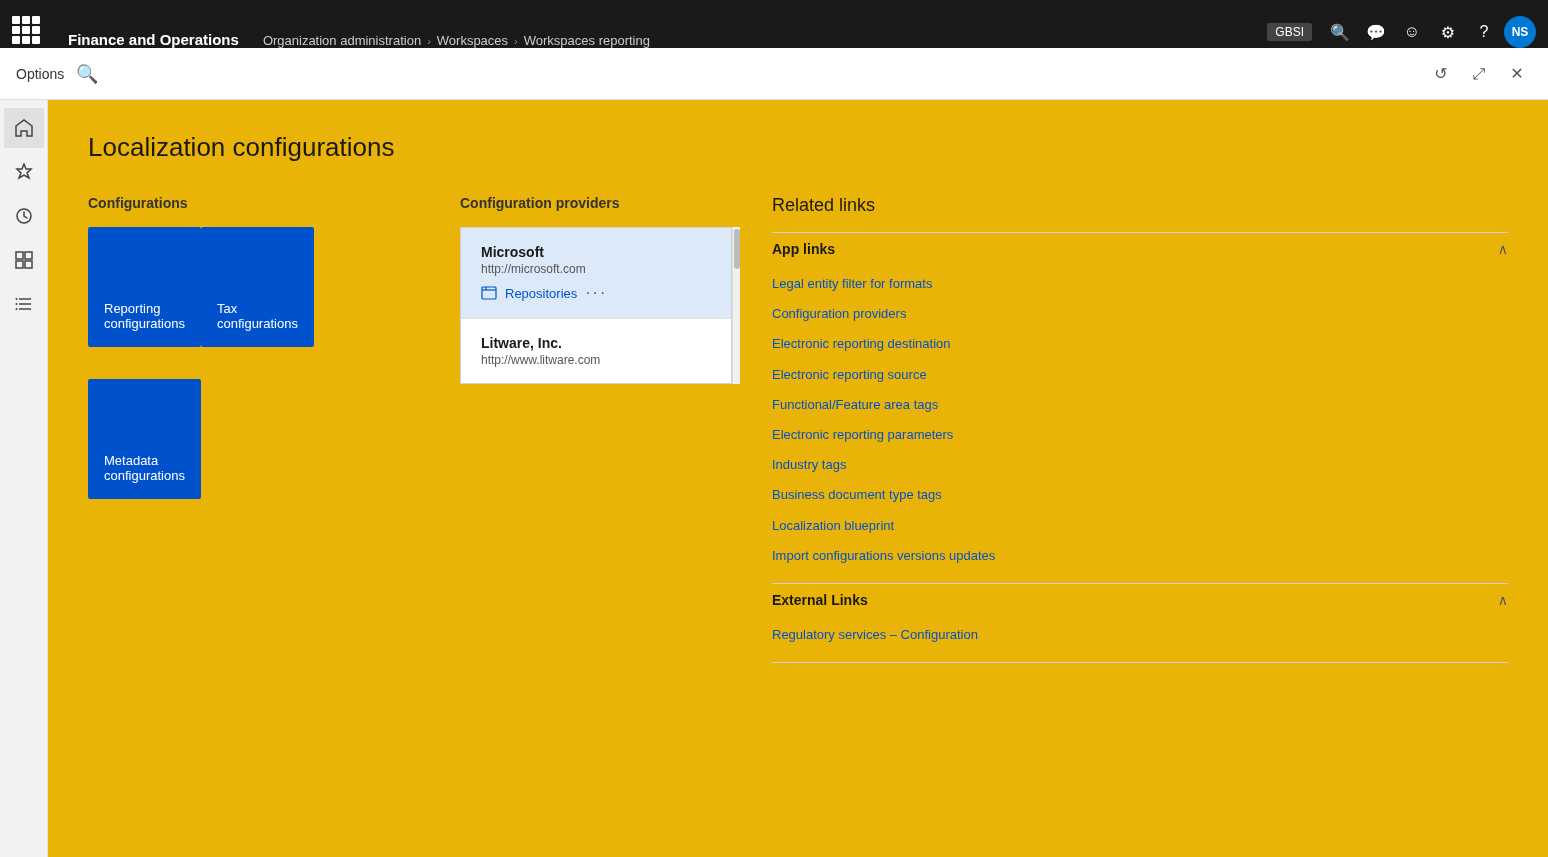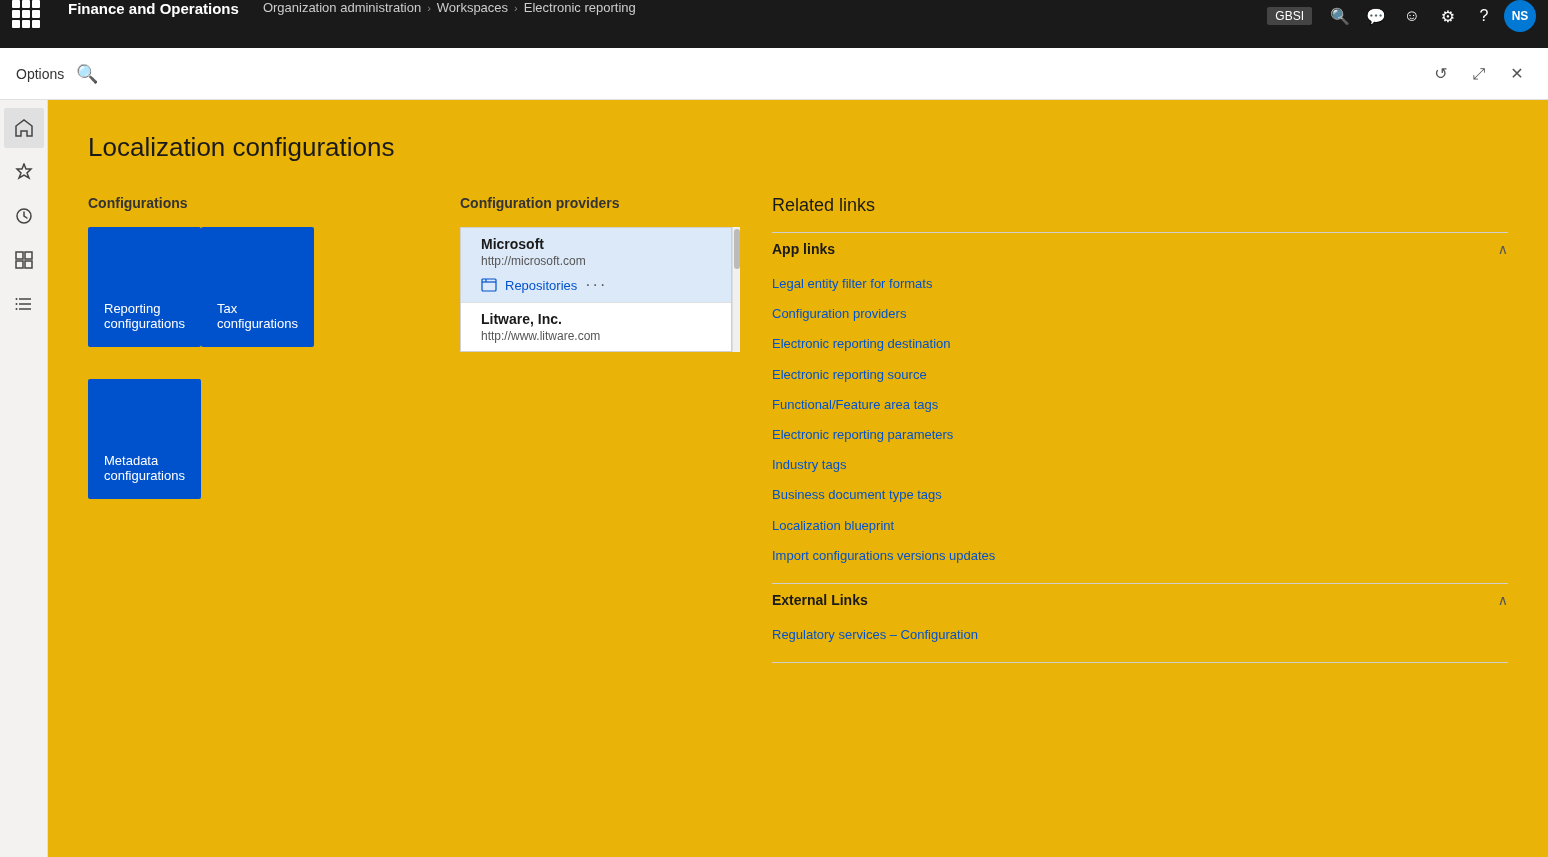--- a/index.html
+++ b/index.html
@@ -3,21 +3,21 @@
   <meta charset="utf-8">
   <style>
     * { box-sizing: border-box; margin: 0; padding: 0; }
     body { font-family: 'Segoe UI', sans-serif; background: #f3f2f1; height: 857px; overflow: hidden; }
 
     
     .top-bar {
       background: #1a1a1a;
       height: 48px;
       display: flex;
-      align-items: flex-start;
+      align-items: flex-end;
       padding: 0 12px;
       gap: 8px;
       color: white;
     }
     .top-bar-grid {
       width: 32px; height: 32px;
       display: grid; grid-template-columns: repeat(3,8px); grid-template-rows: repeat(3,8px);
       gap: 2px; cursor: pointer; flex-shrink: 0;
     }
     .top-bar-grid span { background: white; border-radius: 1px; }
@@ -114,21 +114,21 @@
     }
     .tile.wide { grid-column: 1; }
 
     
     .providers-section { width: 280px; }
     .providers-list {
       border: 1px solid #d0d0d0; background: white;
       overflow: hidden;
     }
     .provider-item {
-      padding: 8px 20px; border-bottom: 1px solid #e0e0e0;
+      padding: 16px 20px; border-bottom: 1px solid #e0e0e0;
       cursor: pointer;
     }
     .provider-item:last-child { border-bottom: none; }
     .provider-item.selected { background: #dce9f8; }
     .provider-name { font-size: 14px; font-weight: 600; color: #1a1a1a; }
     .provider-url { font-size: 12px; color: #555; margin-top: 2px; }
     .provider-actions {
       display: flex; align-items: center; gap: 8px; margin-top: 8px;
     }
     .repo-link { color: #0052cc; font-size: 13px; text-decoration: none; }
@@ -171,21 +171,21 @@
     <span></span>
       <span></span>
       <span></span>
   </div>
   <div class="top-bar-title">Finance and Operations</div>
   <div class="breadcrumb">
     <a>Organization administration</a>
     <span class="sep">›</span>
     <a>Workspaces</a>
     <span class="sep">›</span>
-    <a>Electronic reporting</a>
+    <a>Workspaces reporting</a>
   </div>
   <div class="top-bar-actions">
     <div class="top-bar-badge">GBSI</div>
     <div class="top-bar-icon">🔍</div>
     <div class="top-bar-icon">💬</div>
     <div class="top-bar-icon">☺</div>
     <div class="top-bar-icon">⚙</div>
     <div class="top-bar-icon">?</div>
     <div class="avatar">NS</div>
   </div>

